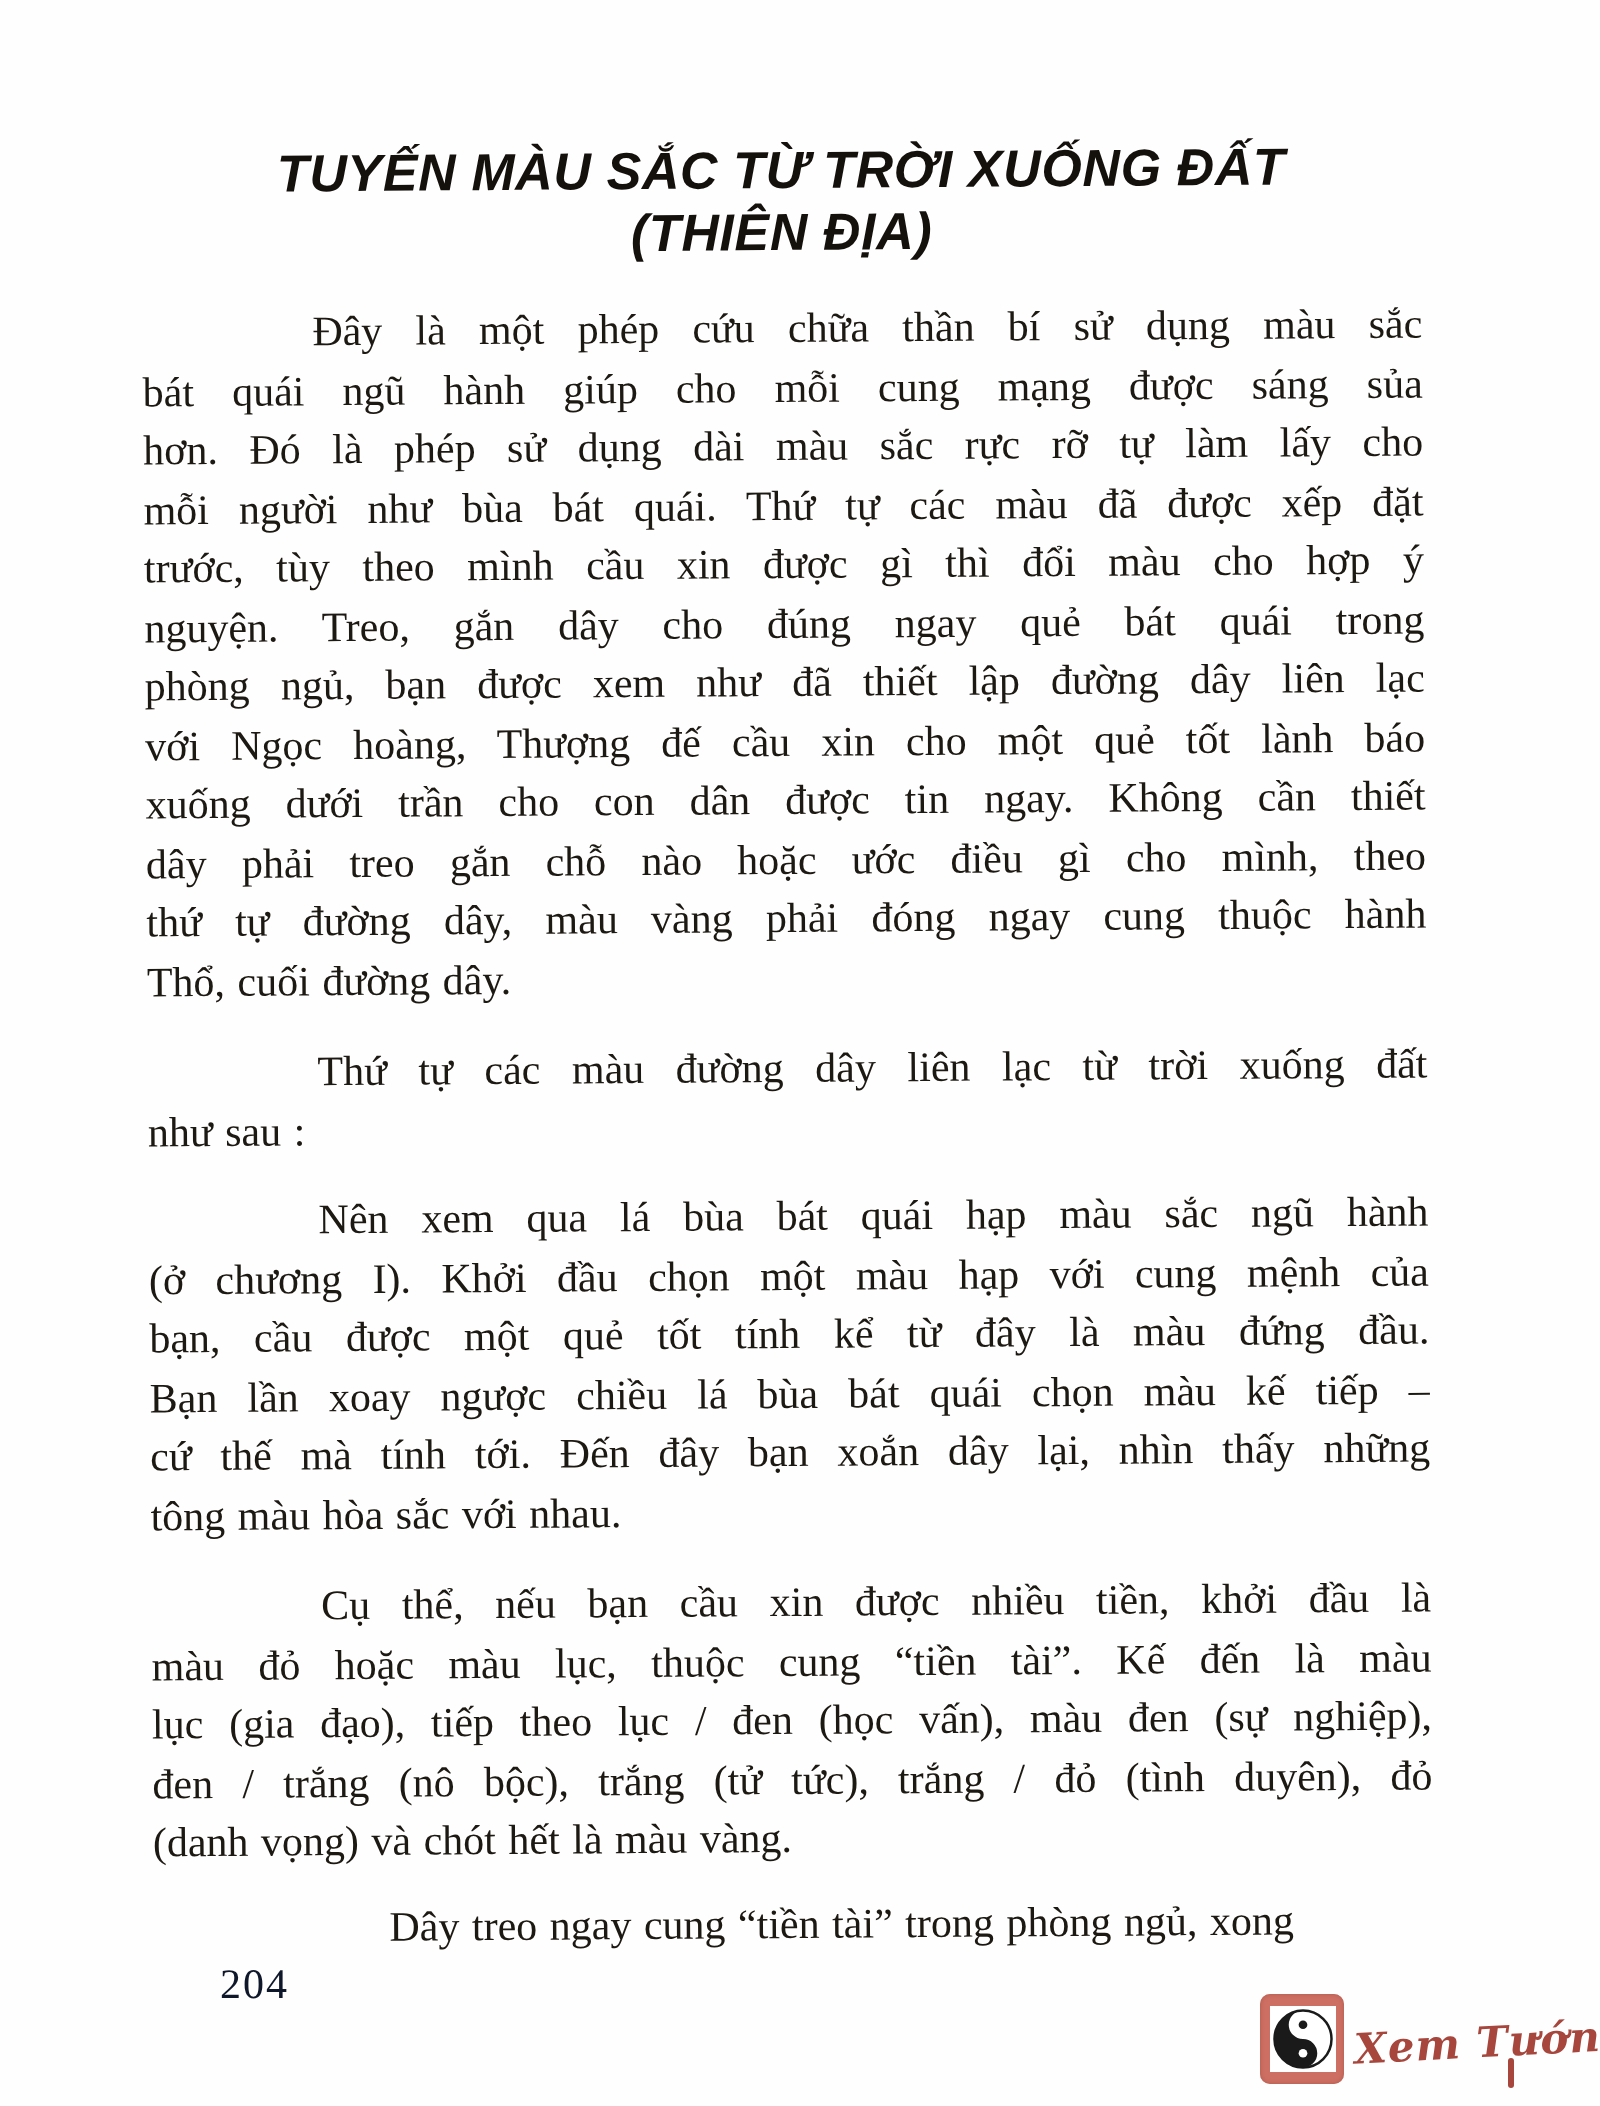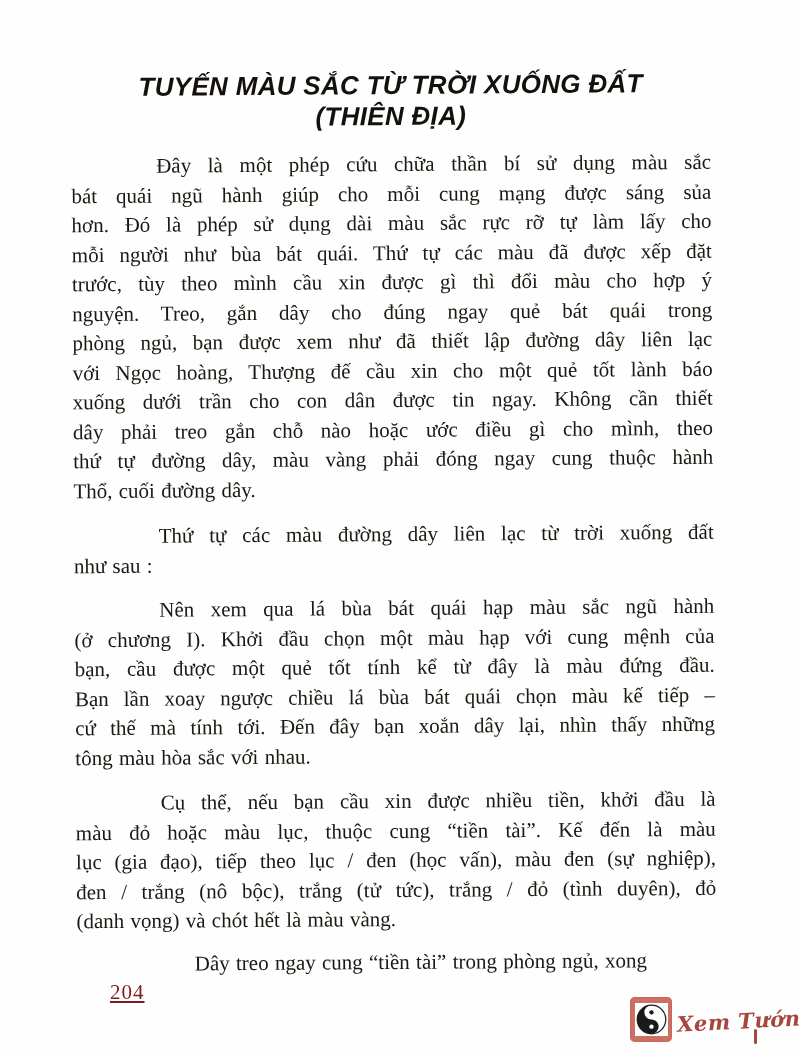--- a/index.html
+++ b/index.html
@@ -40,21 +40,21 @@
   .para .line.first{padding-left:85px;}
   .para.deep-indent .line.first{padding-left:118px;}
   .para .line.last{text-align-last:left;}
   .para-1{margin-top:18px;}
   .para-2{margin-top:16px;}
   .para-3{margin-top:15px;}
   .para-4{margin-top:16px;}
   .para-5{margin-top:13px;}
   .page-number{
     position:absolute;left:110px;top:980px;
-    font-size:21px;letter-spacing:1px;color:#7f1d1d;text-decoration:underline;
+    font-size:21px;letter-spacing:1px;color:#0f172a;
   }
   .watermark{
     position:absolute;left:630px;top:997px;
     display:flex;align-items:center;gap:5px;
   }
   .wm-badge{
     width:42px;height:45px;
     background:#cd6f63;
     border-radius:5px;
     display:flex;align-items:center;justify-content:center;

